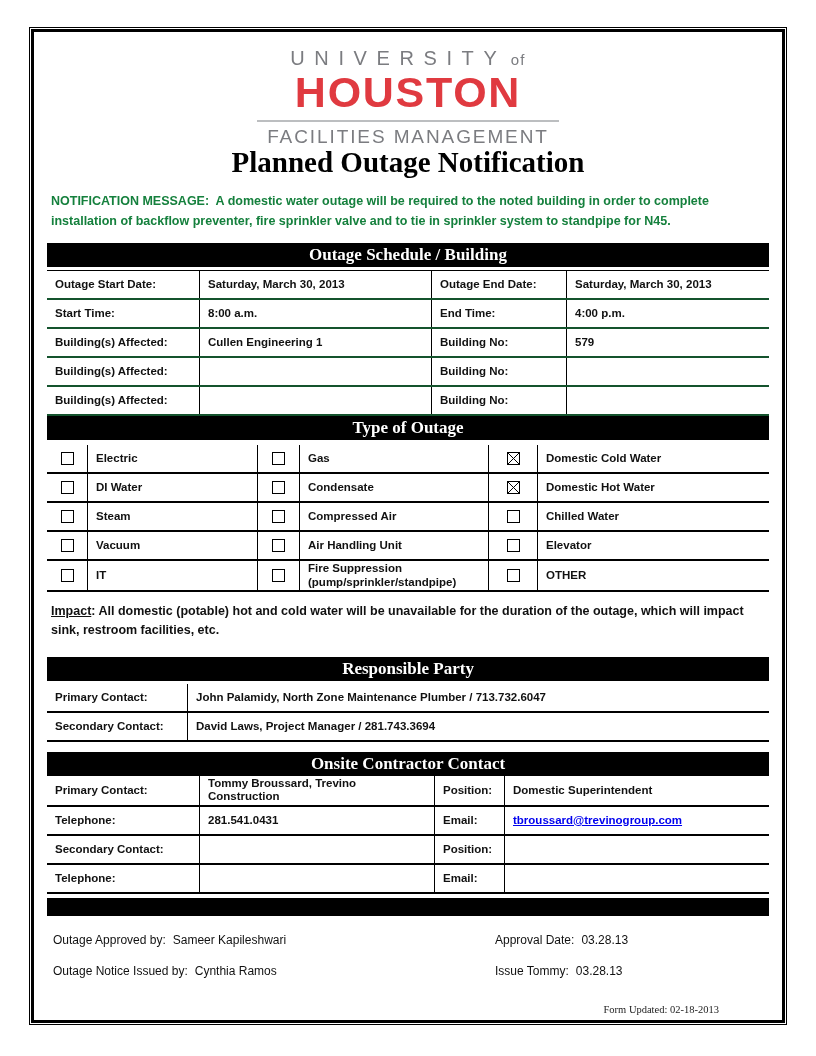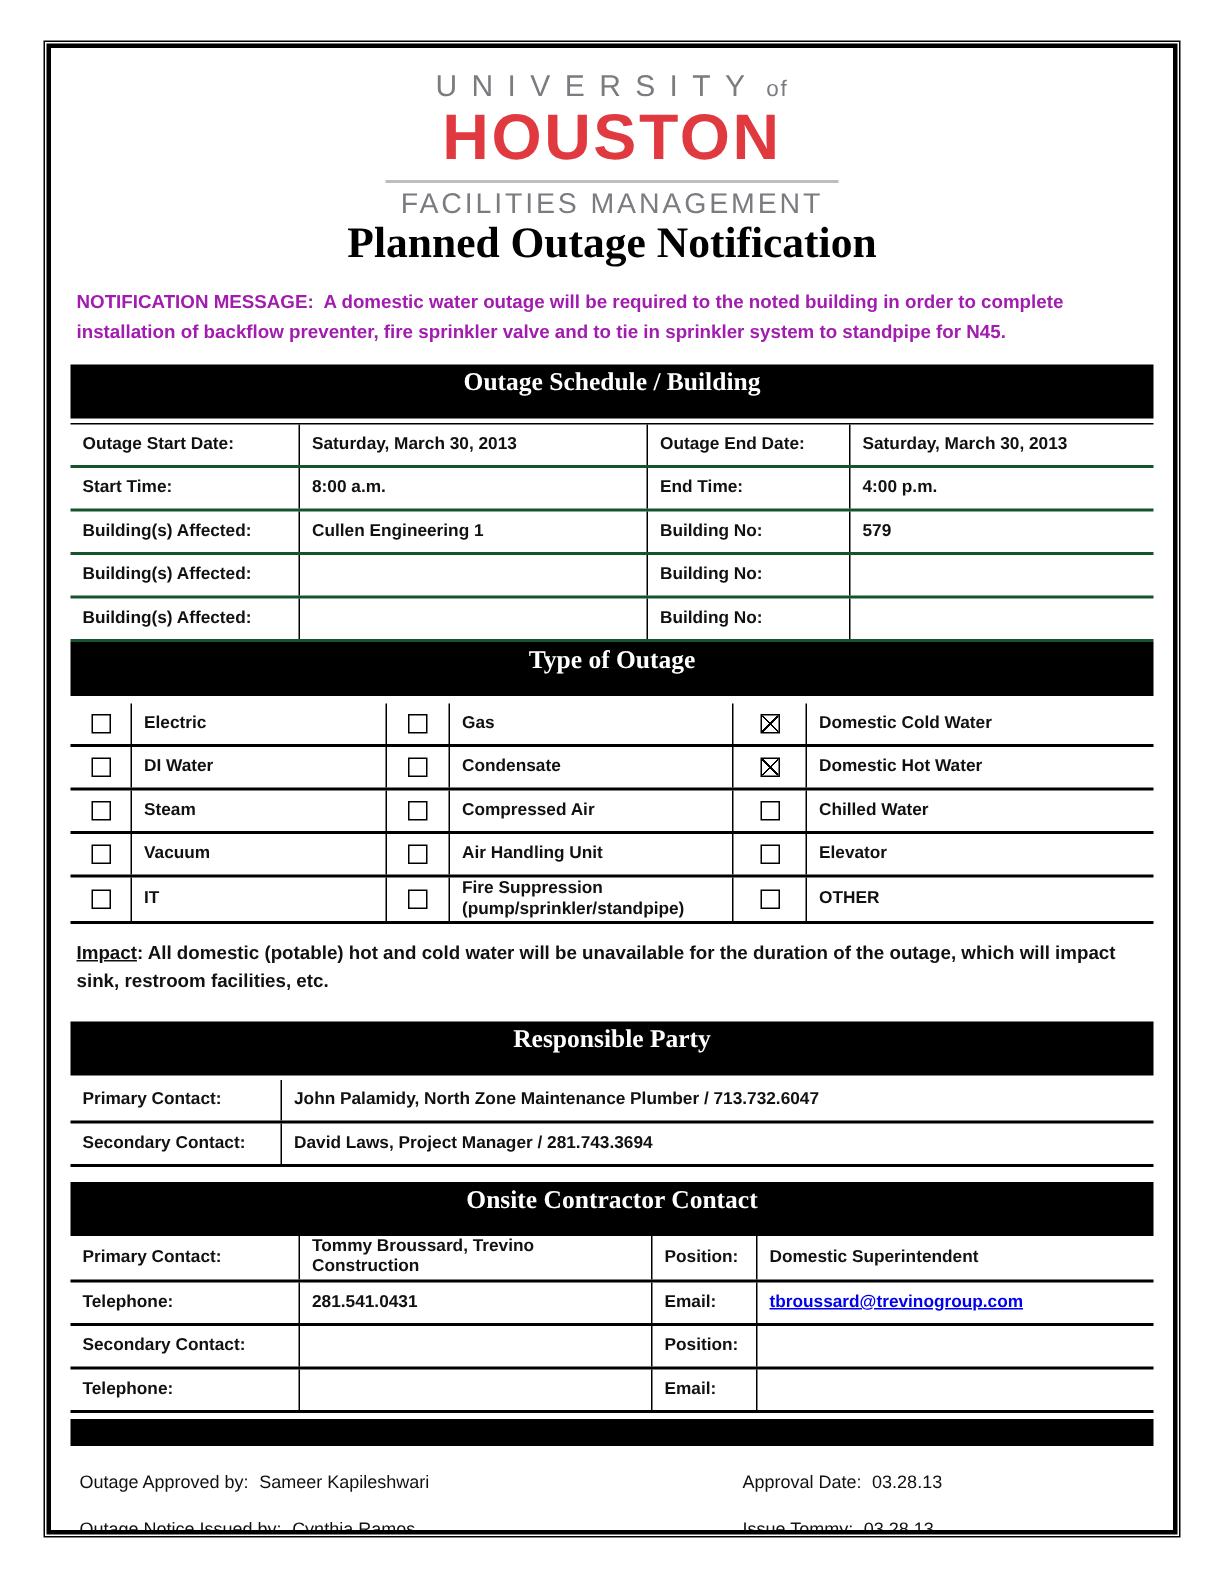--- a/index.html
+++ b/index.html
@@ -17,25 +17,25 @@
   }
   
   .logo{text-align:center;margin-top:4px;line-height:1;}
   .logo-line1{font-size:20px;color:var(--logo_gray);letter-spacing:0.48em;font-weight:500;}
   .logo-of{font-size:15px;letter-spacing:0.08em;color:var(--logo_gray);}
   .logo-houston{font-size:43px;font-weight:bold;color:var(--uh_red);letter-spacing:0.04em;margin-top:3px;}
   .logo-fm{display:inline-block;font-size:19px;color:var(--logo_gray);letter-spacing:0.10em;
            border-top:2px solid var(--rule_gray);padding:5px 10px 0 10px;margin-top:6px;}
   
   .doc-title{text-align:center;font-family:"Liberation Serif",serif;font-weight:bold;font-size:29px;color:#000;}
-  .notif{margin:12px 4px 0 4px;font-size:12.5px;font-weight:bold;line-height:1.6;color:#a21caf;}
+  .notif{margin:12px 4px 0 4px;font-size:12.5px;font-weight:bold;line-height:1.6;color:#15803d;}
   
   .bar{background:var(--bar_black);color:#fff;text-align:center;
        font-family:"Liberation Serif",serif;font-weight:bold;font-size:17px;
-       height:36px;line-height:24px;margin-top:12px;}
+       height:24px;line-height:24px;margin-top:12px;}
   .bar.thin{height:18px;margin-top:4px;}
   
   .tbl{margin-top:3px;}
   .tbl.topline{border-top:1px solid #000;}
   .cell{display:flex;align-items:center;font-size:11.5px;font-weight:bold;color:#111;line-height:1.15;}
   .cell{padding-left:8px;padding-right:4px;}
   .vline{border-left:1px solid #000;}
   
   .srow{display:grid;grid-template-columns:152px 232px 135px 1fr;height:29px;border-bottom:2px solid #14532d;}
   

